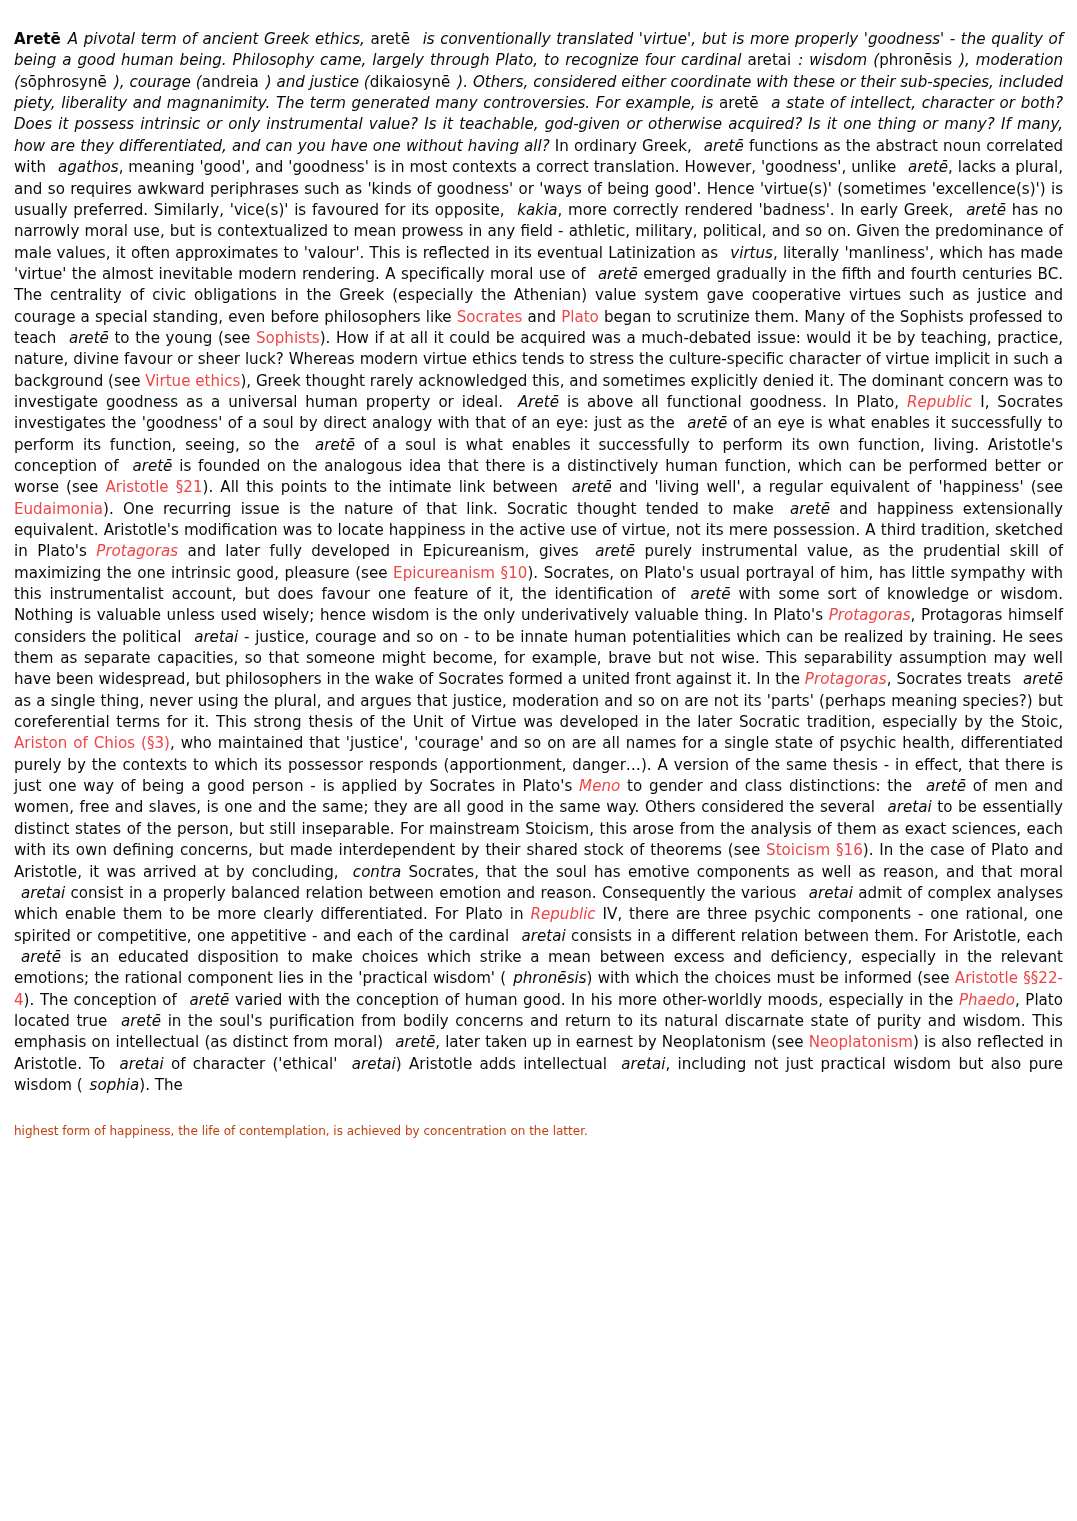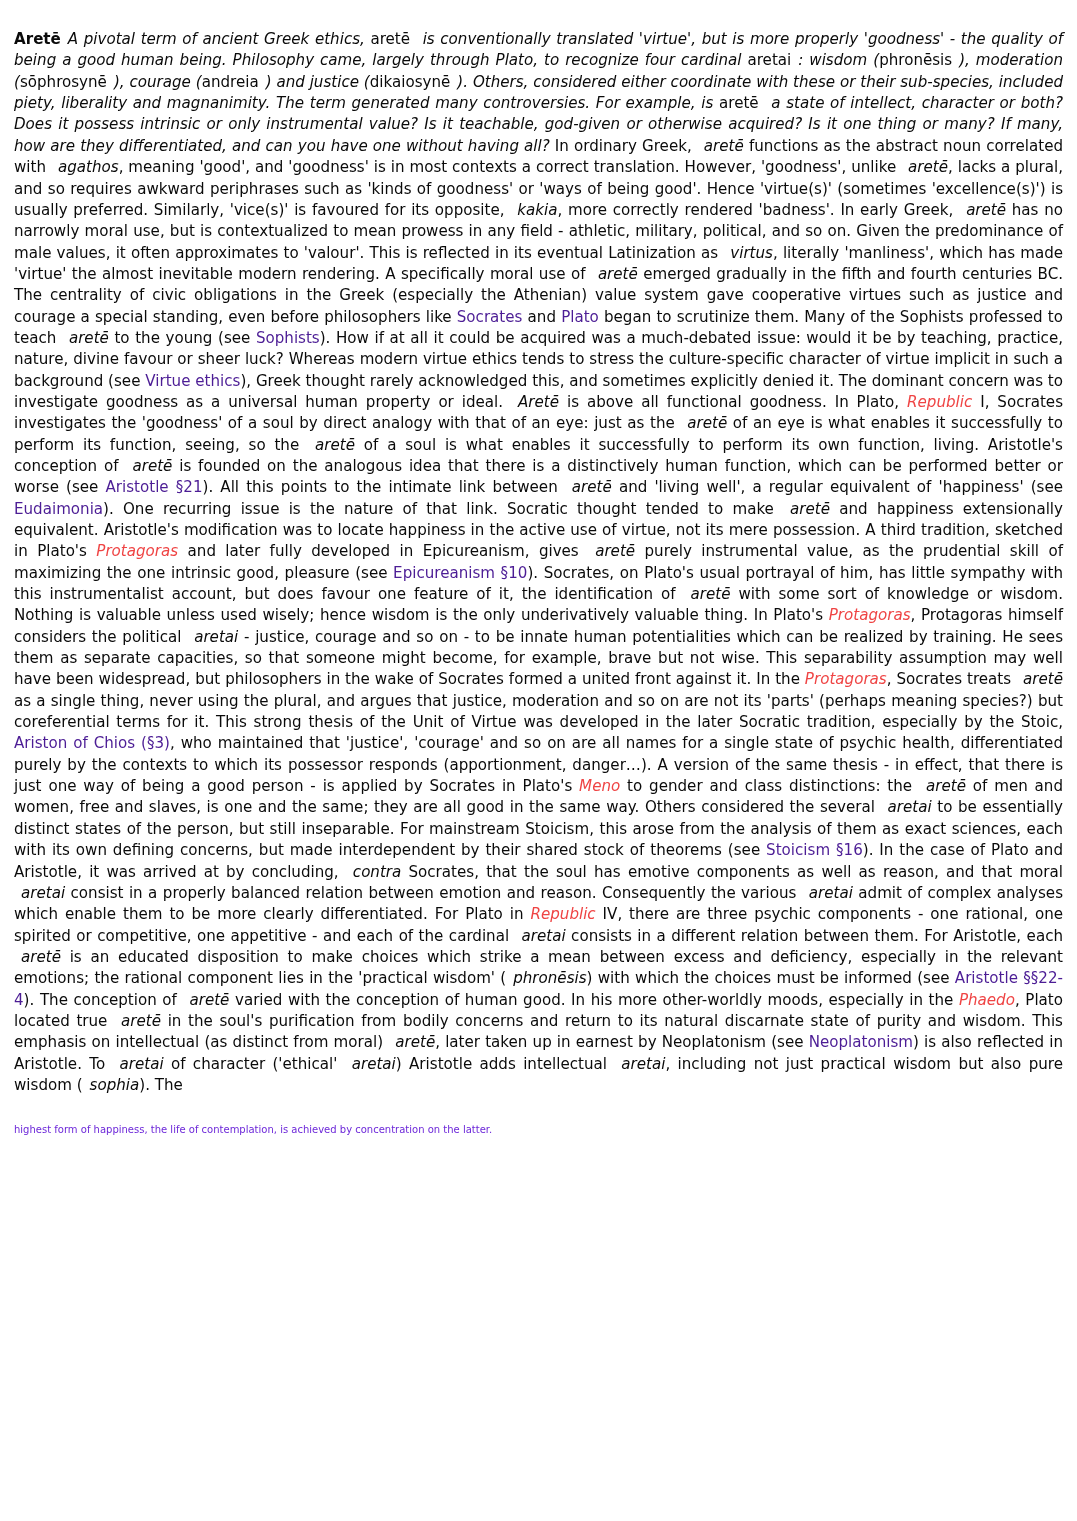--- a/index.html
+++ b/index.html
@@ -22,37 +22,37 @@
   }
   .entry-body {
     font-size: 15.1px;
     line-height: 1.415;
     text-align: justify;
     text-justify: inter-word;
     hyphens: none;
     color: #0a0a0a;
   }
   .entry-tail {
-    font-size: 10px;
+    font-size: 12px;
     line-height: 1.415;
     text-align: left;
-    color: #6d28d9;
+    color: #c2410c;
     margin-top: 27px;
   }
   .headword {
     font-weight: bold;
     font-style: normal;
   }
   .abstract {
     font-style: italic;
   }
   .it { font-style: italic; padding-left: 7px; }
   .ro { font-style: normal; }
   .xref {
-    color: #4c1d95;
+    color: #ef4444;
     font-style: normal;
   }
   .work {
     color: #ef4444;
     font-style: italic;
   }
 </style>
 </head>
 <body>
 

